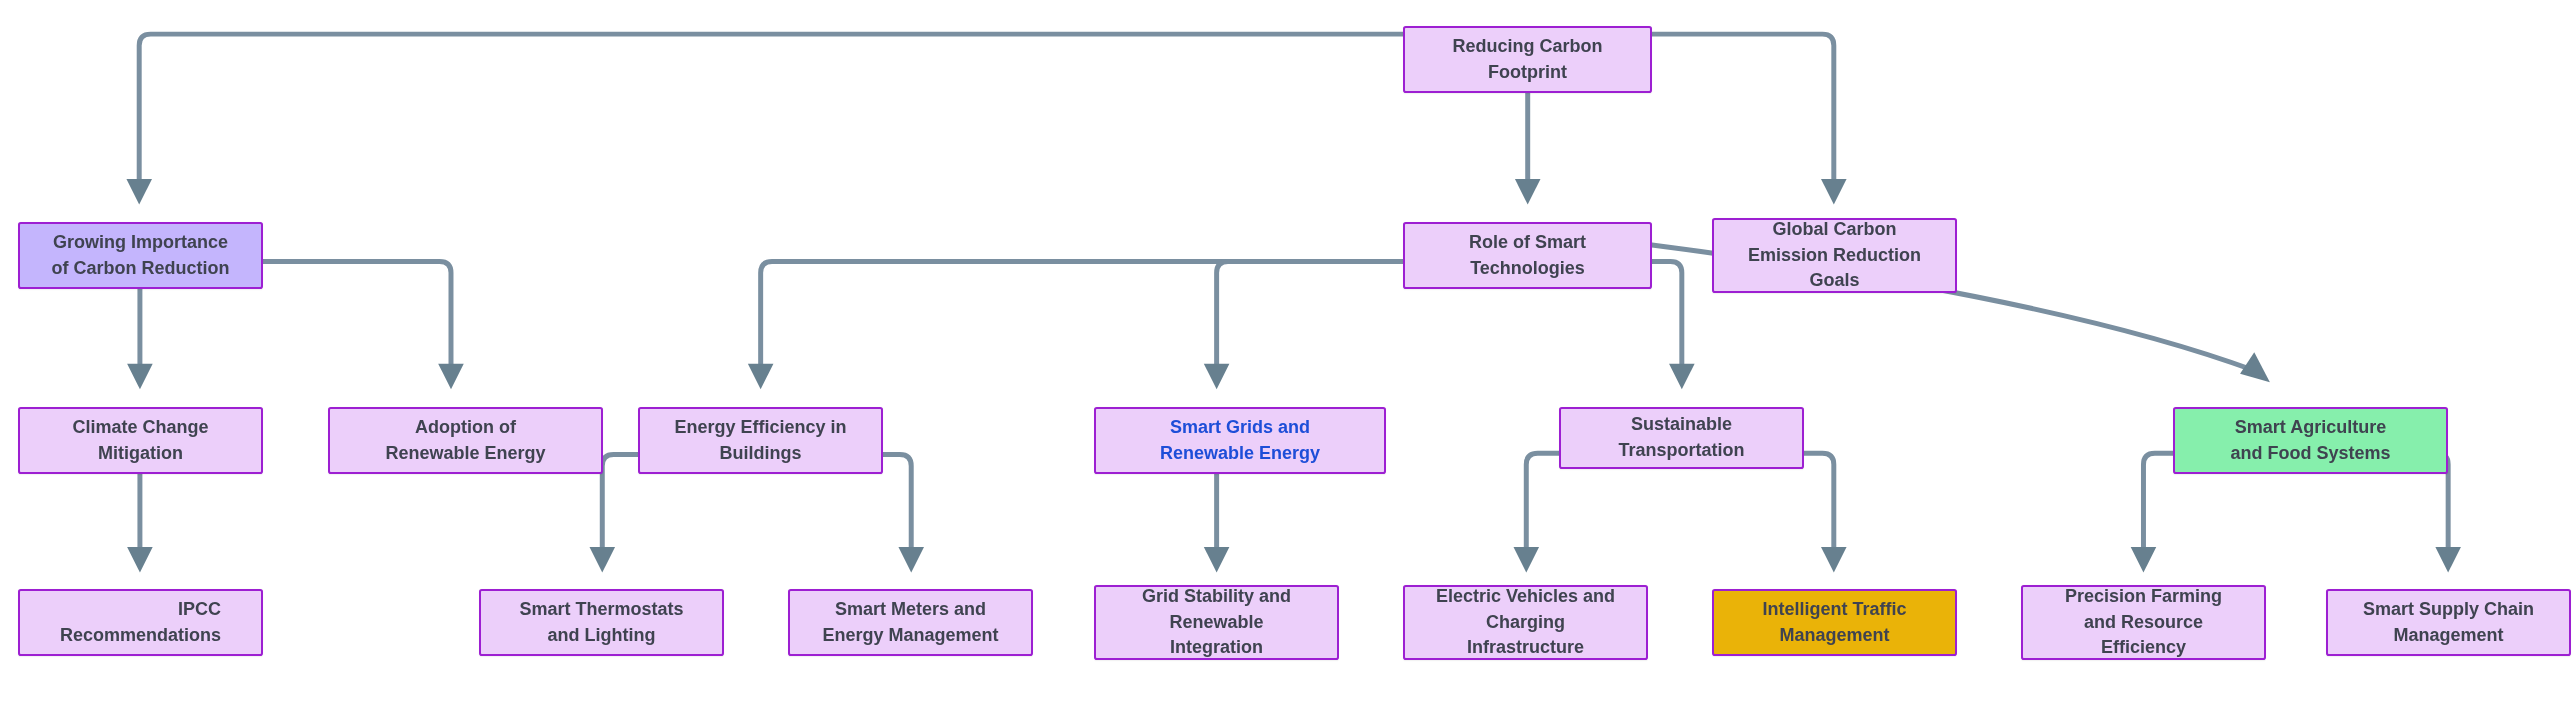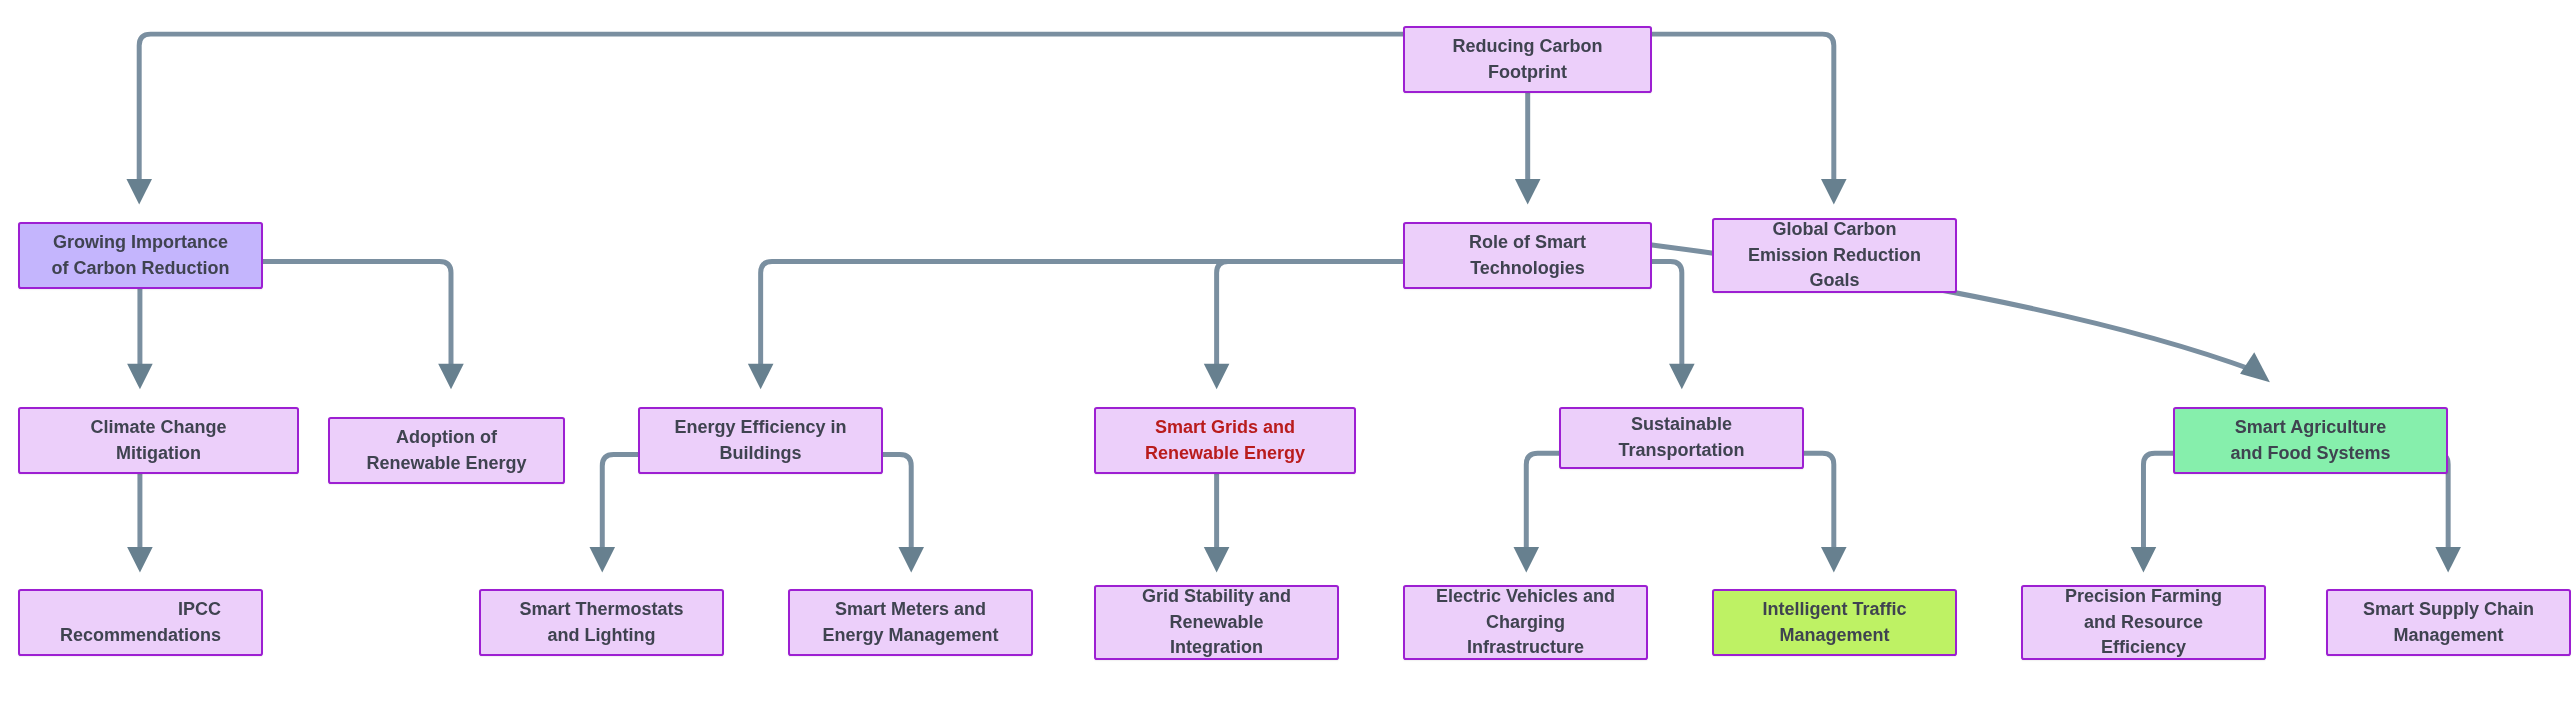--- a/index.html
+++ b/index.html
@@ -142,36 +142,36 @@
     <span class="node-label">Role of Smart
 Technologies</span>
   </div>
 
   <div class="node-box" style="left: 1712px; top: 218px; width: 245px; height: 75px; background: rgb(236, 207, 250); border-color: rgb(157, 31, 210); color: rgb(63, 67, 80);">
     <span class="node-label">Global Carbon
 Emission Reduction
 Goals</span>
   </div>
 
-  <div class="node-box" style="left: 18px; top: 407px; width: 281px; height: 67px; background: rgb(236, 207, 250); border-color: rgb(157, 31, 210); color: rgb(63, 67, 80);">
+  <div class="node-box" style="left: 18px; top: 407px; width: 245px; height: 67px; background: rgb(236, 207, 250); border-color: rgb(157, 31, 210); color: rgb(63, 67, 80);">
     <span class="node-label">Climate Change
 Mitigation</span>
   </div>
 
-  <div class="node-box" style="left: 328px; top: 407px; width: 237px; height: 67px; background: rgb(236, 207, 250); border-color: rgb(157, 31, 210); color: rgb(63, 67, 80); margin-top: 10px;">
+  <div class="node-box" style="left: 328px; top: 407px; width: 275px; height: 67px; background: rgb(236, 207, 250); border-color: rgb(157, 31, 210); color: rgb(63, 67, 80);">
     <span class="node-label">Adoption of
 Renewable Energy</span>
   </div>
 
   <div class="node-box" style="left: 638px; top: 407px; width: 245px; height: 67px; background: rgb(236, 207, 250); border-color: rgb(157, 31, 210); color: rgb(63, 67, 80);">
     <span class="node-label">Energy Efficiency in
 Buildings</span>
   </div>
 
-  <div class="node-box" style="left: 1094px; top: 407px; width: 262px; height: 67px; background: rgb(236, 207, 250); border-color: rgb(157, 31, 210); color: #b91c1c;">
+  <div class="node-box" style="left: 1094px; top: 407px; width: 292px; height: 67px; background: rgb(236, 207, 250); border-color: rgb(157, 31, 210); color: #1d4ed8;">
     <span class="node-label">Smart Grids and
 Renewable Energy</span>
   </div>
 
   <div class="node-box" style="left: 1559px; top: 407px; width: 245px; height: 62px; background: rgb(236, 207, 250); border-color: rgb(157, 31, 210); color: rgb(63, 67, 80);">
     <span class="node-label">Sustainable
 Transportation</span>
   </div>
 
   <div class="node-box" style="left: 2173px; top: 407px; width: 275px; height: 67px; background: #86efac; border-color: rgb(157, 31, 210); color: rgb(63, 67, 80);">
@@ -199,21 +199,21 @@
 Renewable
 Integration</span>
   </div>
 
   <div class="node-box" style="left: 1403px; top: 585px; width: 245px; height: 75px; background: rgb(236, 207, 250); border-color: rgb(157, 31, 210); color: rgb(63, 67, 80);">
     <span class="node-label">Electric Vehicles and
 Charging
 Infrastructure</span>
   </div>
 
-  <div class="node-box" style="left: 1712px; top: 589px; width: 245px; height: 67px; background: #bef264; border-color: rgb(157, 31, 210); color: rgb(63, 67, 80);">
+  <div class="node-box" style="left: 1712px; top: 589px; width: 245px; height: 67px; background: #eab308; border-color: rgb(157, 31, 210); color: rgb(63, 67, 80);">
     <span class="node-label">Intelligent Traffic
 Management</span>
   </div>
 
   <div class="node-box" style="left: 2021px; top: 585px; width: 245px; height: 75px; background: rgb(236, 207, 250); border-color: rgb(157, 31, 210); color: rgb(63, 67, 80);">
     <span class="node-label">Precision Farming
 and Resource
 Efficiency</span>
   </div>
 

